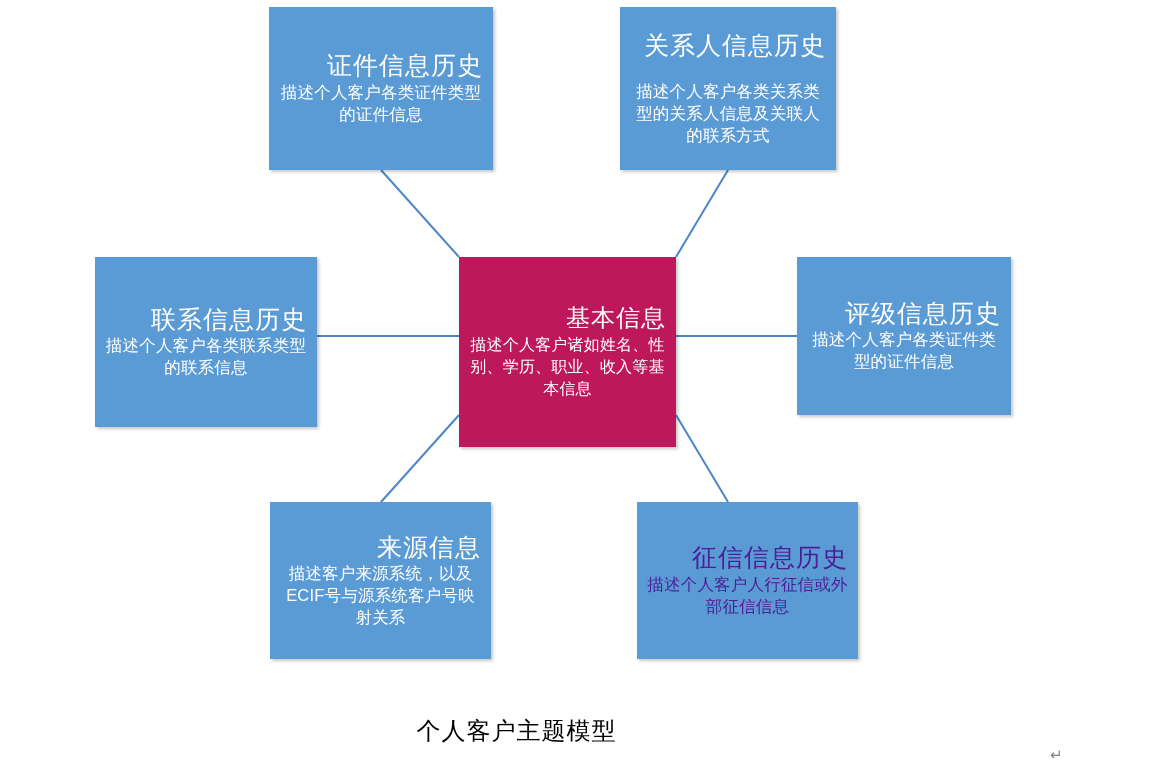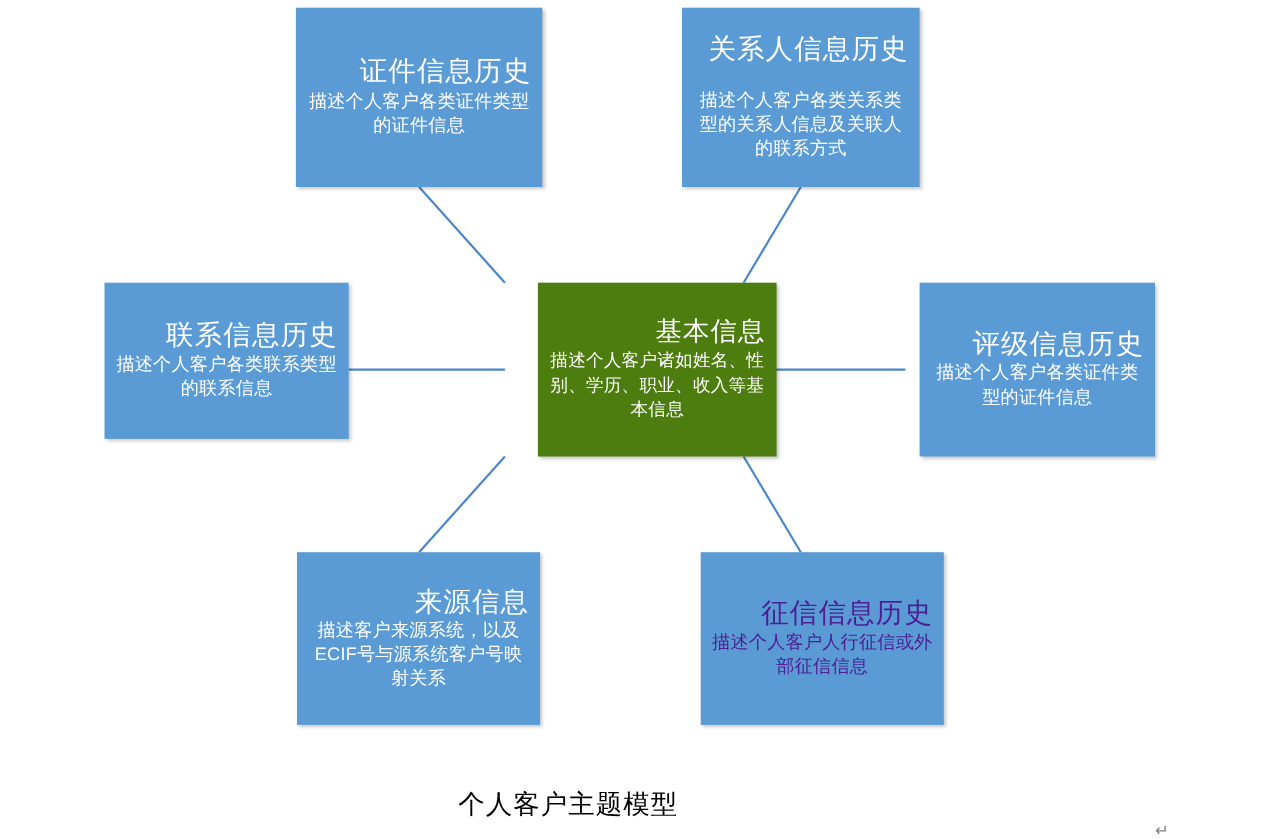--- a/index.html
+++ b/index.html
@@ -90,31 +90,31 @@
   <div class="node" id="node-id-info-history" style="left: 269px; top: 7px; width: 224px; height: 163px; background: rgb(91, 155, 213); color: rgb(255, 255, 255);">
     <div class="title">证件信息历史</div>
     <div class="desc">描述个人客户各类证件类型的证件信息</div>
   </div>
 
   <div class="node" id="node-relation-info-history" style="left: 620px; top: 7px; width: 216px; height: 163px; background: rgb(91, 155, 213); color: rgb(255, 255, 255); gap: 20px;">
     <div class="title">关系人信息历史</div>
     <div class="desc">描述个人客户各类关系类型的关系人信息及关联人的联系方式</div>
   </div>
 
-  <div class="node" id="node-contact-info-history" style="left: 95px; top: 257px; width: 222px; height: 142px; background: rgb(91, 155, 213); color: rgb(255, 255, 255);">
+  <div class="node" id="node-contact-info-history" style="left: 95px; top: 257px; width: 222px; height: 170px; background: rgb(91, 155, 213); color: rgb(255, 255, 255);">
     <div class="title">联系信息历史</div>
     <div class="desc">描述个人客户各类联系类型的联系信息</div>
   </div>
 
-  <div class="node" id="node-center" style="left: 459px; top: 257px; width: 217px; height: 158px; background: #4d7c0f; color: rgb(255, 255, 255); margin-left: 30px;">
+  <div class="node" id="node-center" style="left: 459px; top: 257px; width: 217px; height: 190px; background: #be185d; color: rgb(255, 255, 255);">
     <div class="title">基本信息</div>
     <div class="desc">描述个人客户诸如姓名、性别、学历、职业、收入等基本信息</div>
   </div>
 
-  <div class="node" id="node-rating-info-history" style="left: 836px; top: 257px; width: 214px; height: 158px; background: rgb(91, 155, 213); color: rgb(255, 255, 255);">
+  <div class="node" id="node-rating-info-history" style="left: 797px; top: 257px; width: 214px; height: 158px; background: rgb(91, 155, 213); color: rgb(255, 255, 255);">
     <div class="title">评级信息历史</div>
     <div class="desc">描述个人客户各类证件类型的证件信息</div>
   </div>
 
   <div class="node" id="node-source-info" style="left: 270px; top: 502px; width: 221px; height: 157px; background: rgb(91, 155, 213); color: rgb(255, 255, 255);">
     <div class="title">来源信息</div>
     <div class="desc">描述客户来源系统，以及ECIF号与源系统客户号映射关系</div>
   </div>
 
   <div class="node" id="node-credit-info-history" style="left: 637px; top: 502px; width: 221px; height: 157px; background: rgb(91, 155, 213); color: #4c1d95;">

